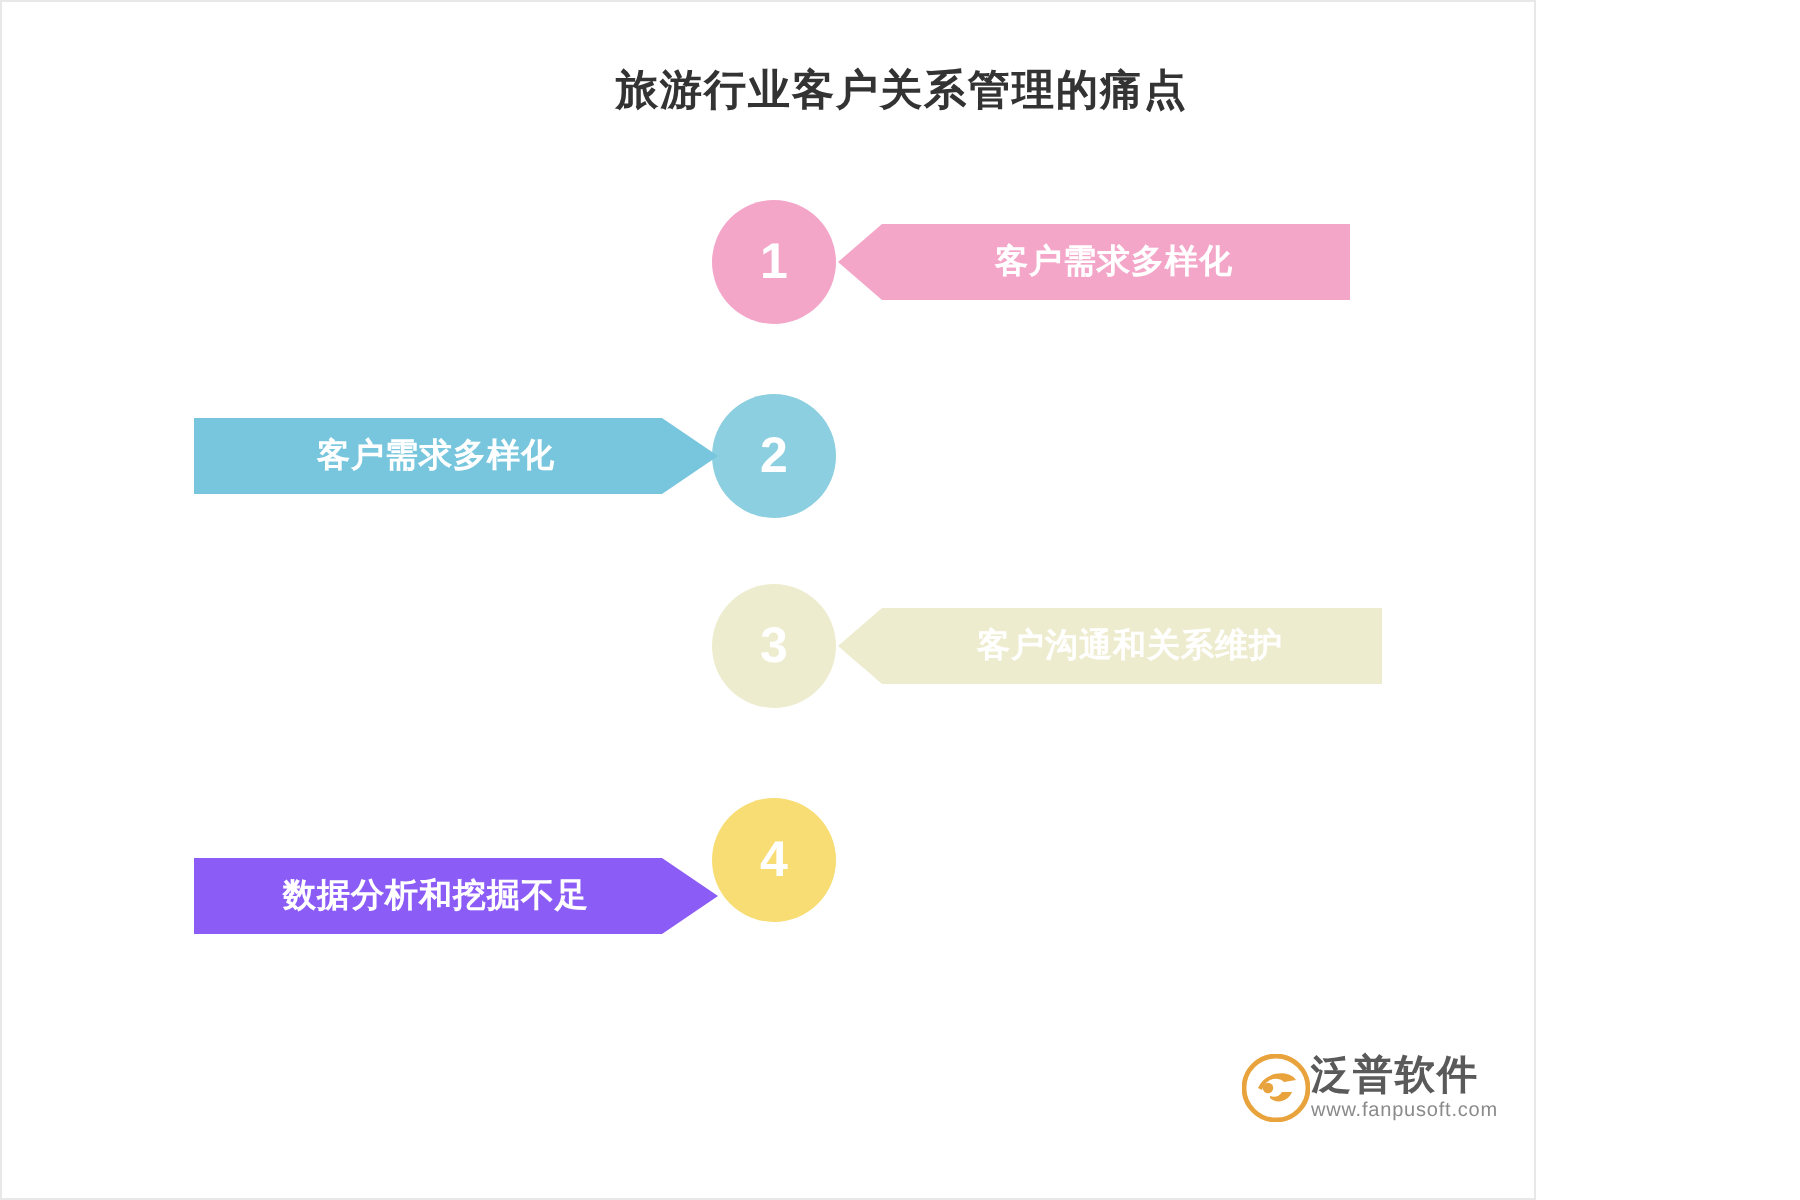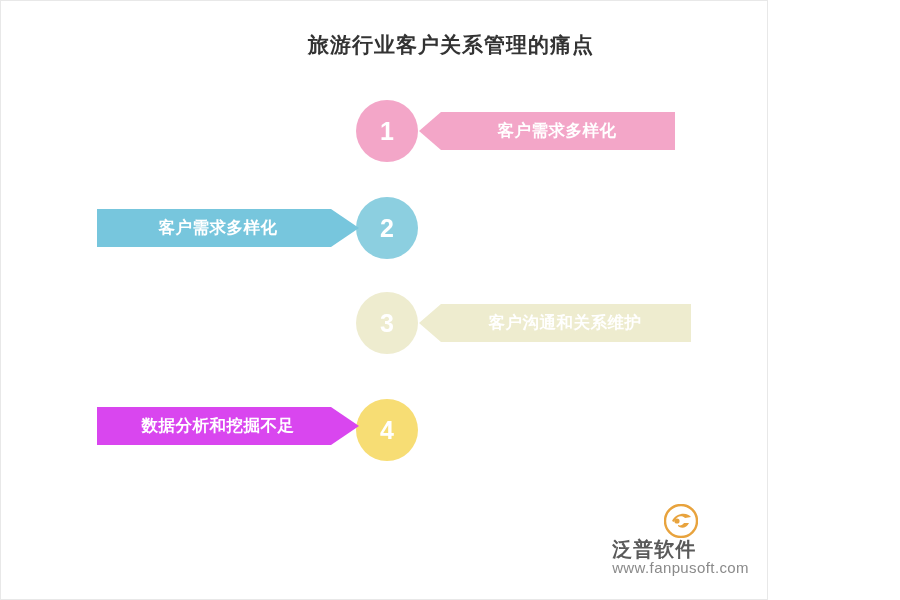--- a/index.html
+++ b/index.html
@@ -82,51 +82,50 @@
   #circle-1 { left: 355px; top: 99px; background: #f3a6c8; }
   #band-1 { left: 418px; top: 111px; width: 256px; background: #f3a6c8; }
   
   #circle-2 { left: 355px; top: 196px; background: #8ccfe0; }
   #band-2 { left: 96px; top: 208px; width: 262px; background: #77c6dd; }
   
   #circle-3 { left: 355px; top: 291px; background: #eeeccf; }
   #band-3 { left: 418px; top: 303px; width: 272px; background: #eeeccf; text-align: right; }
   
   #circle-4 { left: 355px; top: 398px; background: #f7dd74; }
-  #band-4 { left: 96px; top: 406px; width: 262px; background: #d946ef; text-align: center; }
+  #band-4 { left: 96px; top: 428px; width: 262px; background: #8b5cf6; text-align: center; }
 
   
   .logo {
     position: absolute;
     right: 18px;
-    bottom: 22px;
+    bottom: 38px;
     display: flex;
     align-items: center;
     gap: 0;
-    flex-direction: column;
   }
   .logo-mark {
     width: 34px;
     height: 34px;
     position: relative;
     flex: 0 0 auto;
   }
   .logo-text {
     display: flex;
     flex-direction: column;
     line-height: 1.12;
   }
   .logo-name {
     font-size: 20px;
     font-weight: bold;
     color: #5a5a5a;
     letter-spacing: 1px;
   }
   .logo-url {
-    font-size: 15px;
+    font-size: 10px;
     color: #8a8a8a;
     letter-spacing: 0.4px;
   }
 </style>
 </head>
 <body>
 
 <div class="page">
 
   <div class="title">旅游行业客户关系管理的痛点</div>

